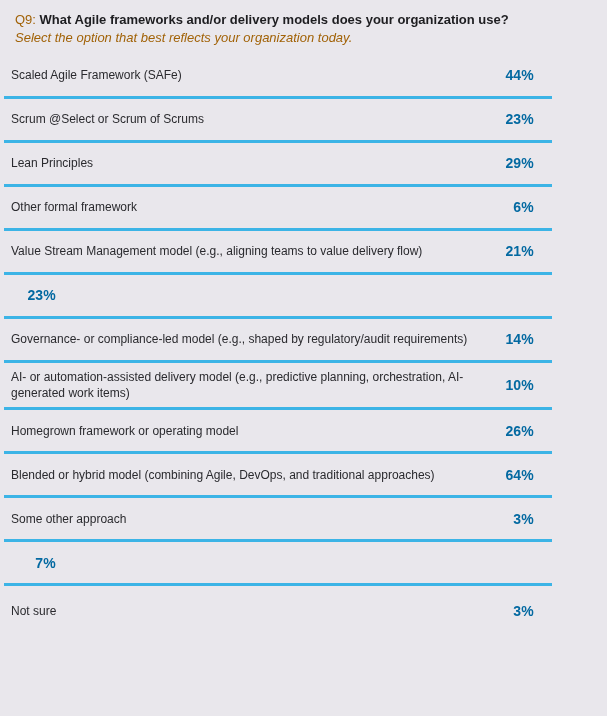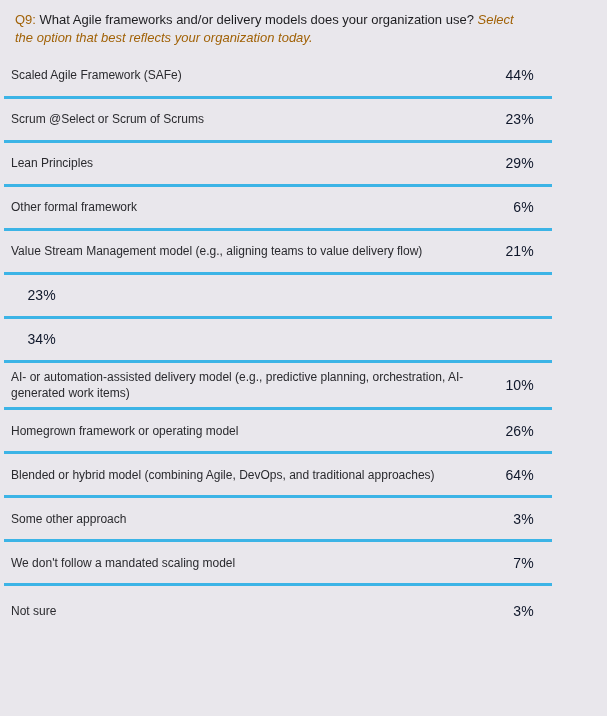--- a/index.html
+++ b/index.html
@@ -24,21 +24,21 @@
     margin: 0 40px 7px 15px;
     max-width: 505px;
     font-size: 13px;
     line-height: 1.42;
   }
   .q-number {
     font-weight: normal;
     color: #a16207;
   }
   .question-text {
-    font-weight: normal;
+    font-weight: bold;
     color: #1d1d20;
   }
   .subtitle-text {
     font-style: italic;
     color: #a16207;
   }
   .results-table {
     margin-left: 4px;
     width: 548px;
   }
@@ -60,22 +60,22 @@
     font-size: 12px;
     line-height: 1.35;
     color: #2a2a2e;
   }
   .row-value {
     box-sizing: border-box;
     padding-right: 18px;
     min-width: 70px;
     text-align: right;
     font-size: 14px;
-    font-weight: normal;
-    color: #0f172a;
+    font-weight: bold;
+    color: #0369a1;
     letter-spacing: 0.2px;
   }
 </style>
 </head>
 <body>
 
 <div class="page">
 
   <p class="header"><span class="q-number">Q9:</span> <span class="question-text">What Agile frameworks and/or delivery models does your organization use?</span> <span class="subtitle-text">Select the option that best reflects your organization today.</span></p>
 
@@ -104,21 +104,22 @@
       <div class="row-label">Value Stream Management model (e.g., aligning teams to value delivery flow)</div>
       <div class="row-value">21%</div>
     </div>
 
     <div class="table-row">
       <div class="row-value">23%</div>
     </div>
 
 
     <div class="table-row">
-      <div class="row-value">34%</div>
+      <div class="row-label">Governance- or compliance-led model (e.g., shaped by regulatory/audit requirements)</div>
+      <div class="row-value">14%</div>
     </div>
 
     <div class="table-row">
       <div class="row-label">AI- or automation-assisted delivery model (e.g., predictive planning, orchestration, AI-generated work items)</div>
       <div class="row-value">10%</div>
     </div>
 
     <div class="table-row">
       <div class="row-label">Homegrown framework or operating model</div>
       <div class="row-value">26%</div>
@@ -128,21 +129,20 @@
       <div class="row-label">Blended or hybrid model (combining Agile, DevOps, and traditional approaches)</div>
       <div class="row-value">64%</div>
     </div>
 
     <div class="table-row">
       <div class="row-label">Some other approach</div>
       <div class="row-value">3%</div>
     </div>
 
     <div class="table-row">
-      <div class="row-label">We don't follow a mandated scaling model</div>
       <div class="row-value">7%</div>
     </div>
 
     <div class="table-row">
       <div class="row-label">Not sure</div>
       <div class="row-value">3%</div>
     </div>
   </div>
 
 </div>

